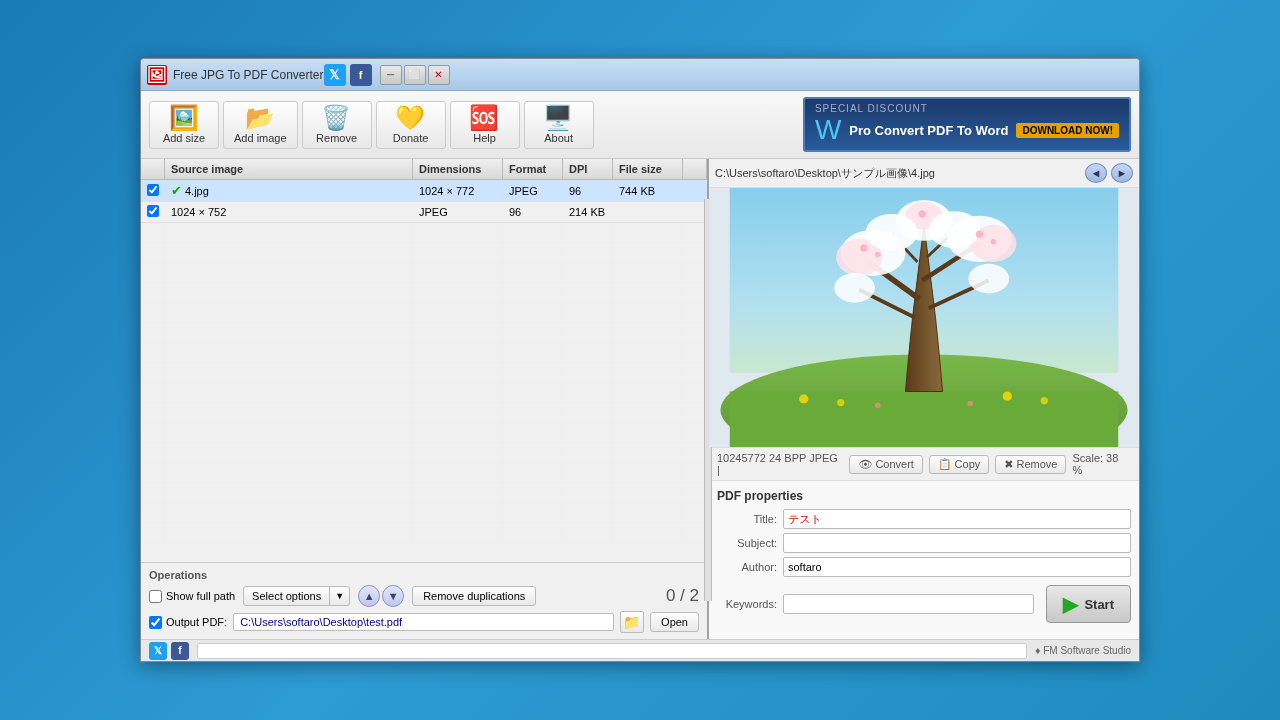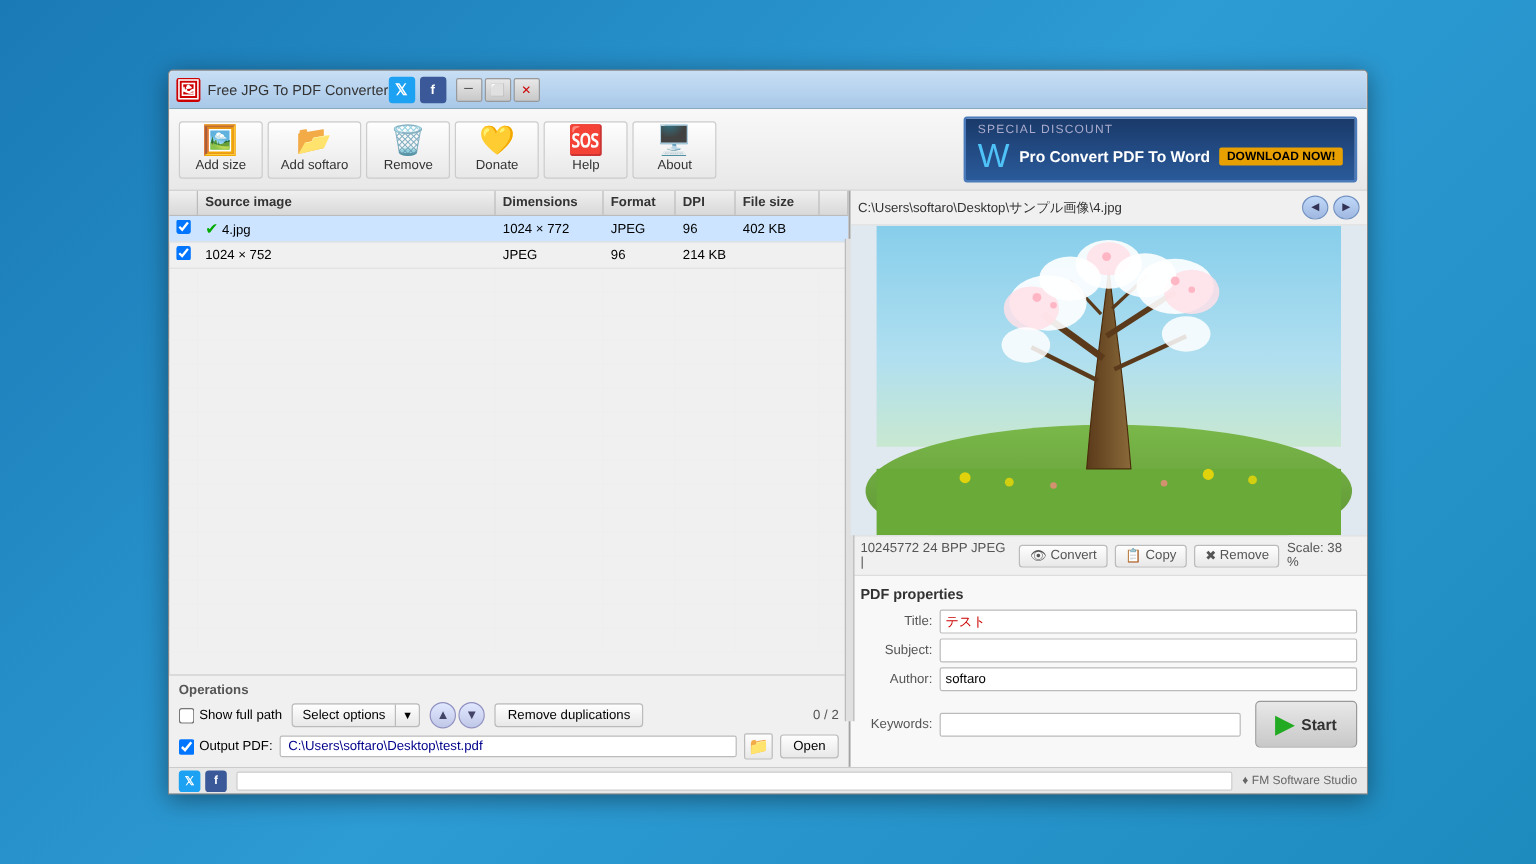--- a/index.html
+++ b/index.html
@@ -271,21 +271,21 @@
     .remove-dup-btn {
       background: linear-gradient(to bottom, #fefefe, #e8e8e8);
       border: 1px solid #bbb;
       border-radius: 3px;
       padding: 3px 10px;
       font-size: 11px;
       cursor: pointer;
     }
     .count-label {
       margin-left: auto;
-      font-size: 11px;
+      font-size: 17px;
       color: #555;
       padding-left: 21px;
     }
     .output-path {
       flex: 1;
       font-size: 11px;
       color: #00008b;
       background: white;
       border: 1px solid #bbb;
       padding: 2px 6px;
@@ -494,21 +494,21 @@
       </div>
     </div>
 
     <div class="toolbar">
       <div class="toolbar-btn">
         <div class="toolbar-btn-icon">🖼️</div>
         <div class="toolbar-btn-label">Add size</div>
       </div>
       <div class="toolbar-btn">
         <div class="toolbar-btn-icon">📂</div>
-        <div class="toolbar-btn-label">Add softaro</div>
+        <div class="toolbar-btn-label">Add image</div>
       </div>
       <div class="toolbar-btn">
         <div class="toolbar-btn-icon">🗑️</div>
         <div class="toolbar-btn-label">Remove</div>
       </div>
       <div class="toolbar-btn">
         <div class="toolbar-btn-icon">💛</div>
         <div class="toolbar-btn-label">Donate</div>
       </div>
       <div class="toolbar-btn">
@@ -546,21 +546,21 @@
             <div>File size</div>
             <div></div>
           </div>
 
           <div class="table-row selected">
             <div><input type="checkbox" checked="" style="width: 12px; height: 12px;"></div>
             <div><span class="check-icon">✔</span> 4.jpg</div>
             <div>1024 × 772</div>
             <div>JPEG</div>
             <div>96</div>
-            <div>402 KB</div>
+            <div>744 KB</div>
             <div></div>
           </div>
           <div class="table-row">
             <div><input type="checkbox" checked="" style="width: 12px; height: 12px;"></div>
             <div>1024 × 752</div>
             <div>JPEG</div>
             <div>96</div>
             <div>214 KB</div>
             <div></div>
           </div>

